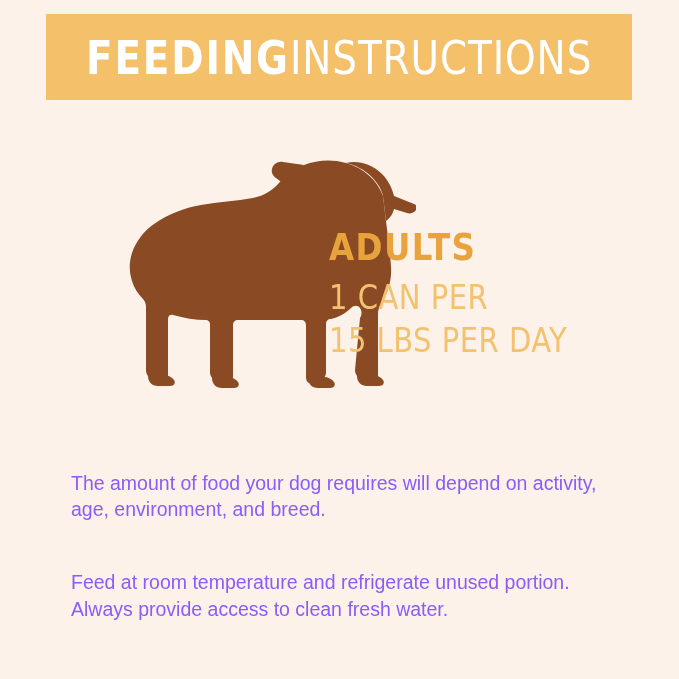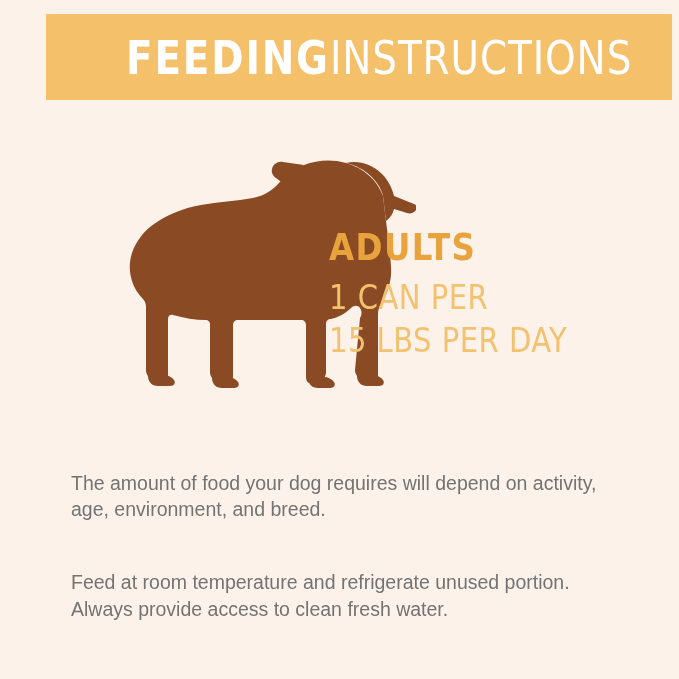--- a/index.html
+++ b/index.html
@@ -24,21 +24,20 @@
   .header-banner {
     position: absolute;
     left: 46px;
     top: 14px;
     width: 586px;
     height: 86px;
     background: #f5c06a;
     display: flex;
     align-items: center;
     justify-content: center;
-    padding-left: 40px;
   }
   .header-title {
     font-family: "DejaVu Sans Condensed", "Liberation Sans Narrow", "Liberation Sans", sans-serif;
     font-size: 47px;
     line-height: 1;
     letter-spacing: 0.5px;
     color: #ffffff;
     white-space: nowrap;
     transform: scaleX(0.92);
   }
@@ -99,21 +98,21 @@
   .body-text {
     position: absolute;
     left: 71px;
     top: 450px;
     width: 545px;
   }
   .para {
     font-family: "Liberation Sans", sans-serif;
     font-size: 19.5px;
     line-height: 1.38;
-    color: #737373;
+    color: #8b5cf6;
   }
   .para + .para {
     margin-top: 46px;
   }
 </style>
 </head>
 <body>
 
 <div class="page">
 

